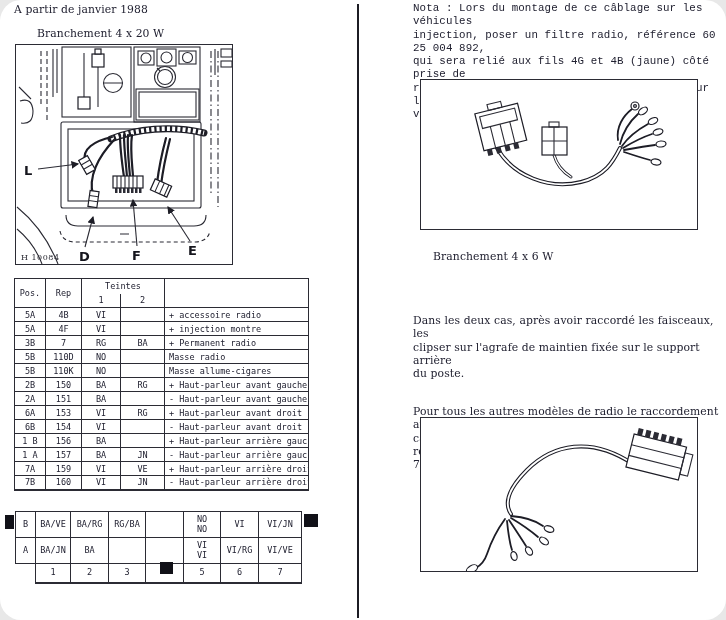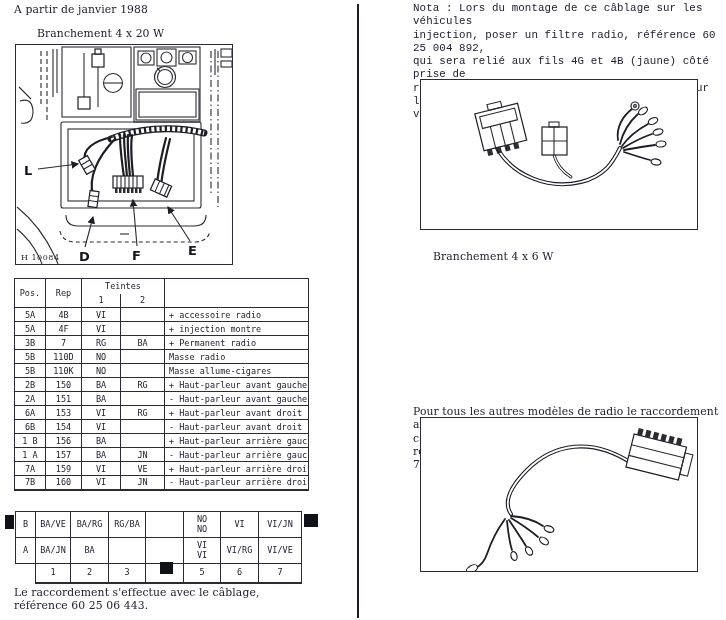--- a/index.html
+++ b/index.html
@@ -1,19 +1,19 @@
 <!DOCTYPE html>
 <html><head>
 <meta charset="utf-8">
 <style>
   * { margin:0; padding:0; box-sizing:border-box; }
   html,body { background:#e8e8e8; }
   .page {
     position:relative; width:726px; height:620px; background:#ffffff;
-    font-family:"DejaVu Serif", serif; color:#212131; overflow:hidden;
+    font-family:"DejaVu Serif", serif; color:#212131; overflow:hidden;border-radius:21px;
   }
   .abs { position:absolute; }
   .txt { font-size:10.8px; line-height:13.3px; letter-spacing:.1px; }
   .pre { white-space:pre-line; }
   .divider { background:#1c1c24; }
   .figbox { border:1px solid #2b2b34; background:#fff; }
   svg { display:block; }
   svg .ln { fill:none; stroke:#2b2b34; stroke-width:1.1; }
   svg .wire { fill:none; stroke:#1d1d26; stroke-width:2.2; stroke-linecap:round; }
   svg .tube { fill:none; stroke:#1d1d26; stroke-width:4; stroke-linecap:round; }
@@ -324,22 +324,20 @@
       <td>6</td>
       <td>7</td>
     </tr>
   </tbody>
     </table>
 
   <div class="abs sq" style="left:5px; top:515px; width:9px; height:14px;"></div>
   <div class="abs sq" style="left:304px; top:514px; width:14px; height:13px;"></div>
   <div class="abs sq" style="left:160px; top:562px; width:13px; height:12px;"></div>
 
-  <div class="abs txt pre" style="left:14px; top:586px;">Le raccordement s'effectue avec le câblage,
-référence 60 25 06 443.</div>
 
   <div class="abs divider" style="left:357px; top:4px; width:1.5px; height:614px;"></div>
 
   <div class="abs txt pre" style="left:413px; top:2px; width:306px;font-family:Liberation Mono, monospace;">Nota : Lors du montage de ce câblage sur les véhicules
 injection, poser un filtre radio, référence 60 25 004 892,
 qui sera relié aux fils 4G et 4B (jaune) côté prise de
 raccor-dement sur le faisceau de console. Sur les autres
 véhicules, brancher les 2 fils entre eux.</div>
 
   <div class="abs figbox" style="left:420px; top:79px; width:278px; height:151px;">
@@ -381,20 +379,23 @@
         <ellipse class="term" cx="237" cy="52" rx="5" ry="3" transform="rotate(-15 237 52)"></ellipse>
         <path class="wire" d="M203,70 C214,68 225,66 234,65" style="stroke-width:1.8"></path>
         <ellipse class="term" cx="240" cy="64" rx="5" ry="3" transform="rotate(-5 240 64)"></ellipse>
         <path class="wire" d="M203,72 C212,75 221,78 229,80" style="stroke-width:1.8"></path>
         <ellipse class="term" cx="235" cy="82" rx="5" ry="3" transform="rotate(10 235 82)"></ellipse>
       </g>
     </svg>
   </div>
 
   <div class="abs txt" style="left:413px; top:250px;margin-left:20px;">Branchement 4 x 6 W</div>
+  <div class="abs txt pre" style="left:413px; top:314px; width:306px;">Dans les deux cas, après avoir raccordé les faisceaux, les
+clipser sur l'agrafe de maintien fixée sur le support arrière
+du poste.</div>
   <div class="abs txt pre" style="left:413px; top:361px; width:306px;margin-top:44px;">Pour tous les autres modèles de radio le raccordement au
 câblage de console s'effectue avec un câblage référence
 77 01 419 040.</div>
 
   <div class="abs figbox" style="left:420px; top:417px; width:278px; height:155px;">
     <svg width="100%" height="100%" viewBox="0 0 276 153" preserveAspectRatio="none">
 
       <g>
         <path class="tube" d="M212,46 C170,18 132,26 106,52 C90,68 82,84 90,96"></path>
         <path class="tubein" d="M212,46 C170,18 132,26 106,52 C90,68 82,84 90,96"></path>

